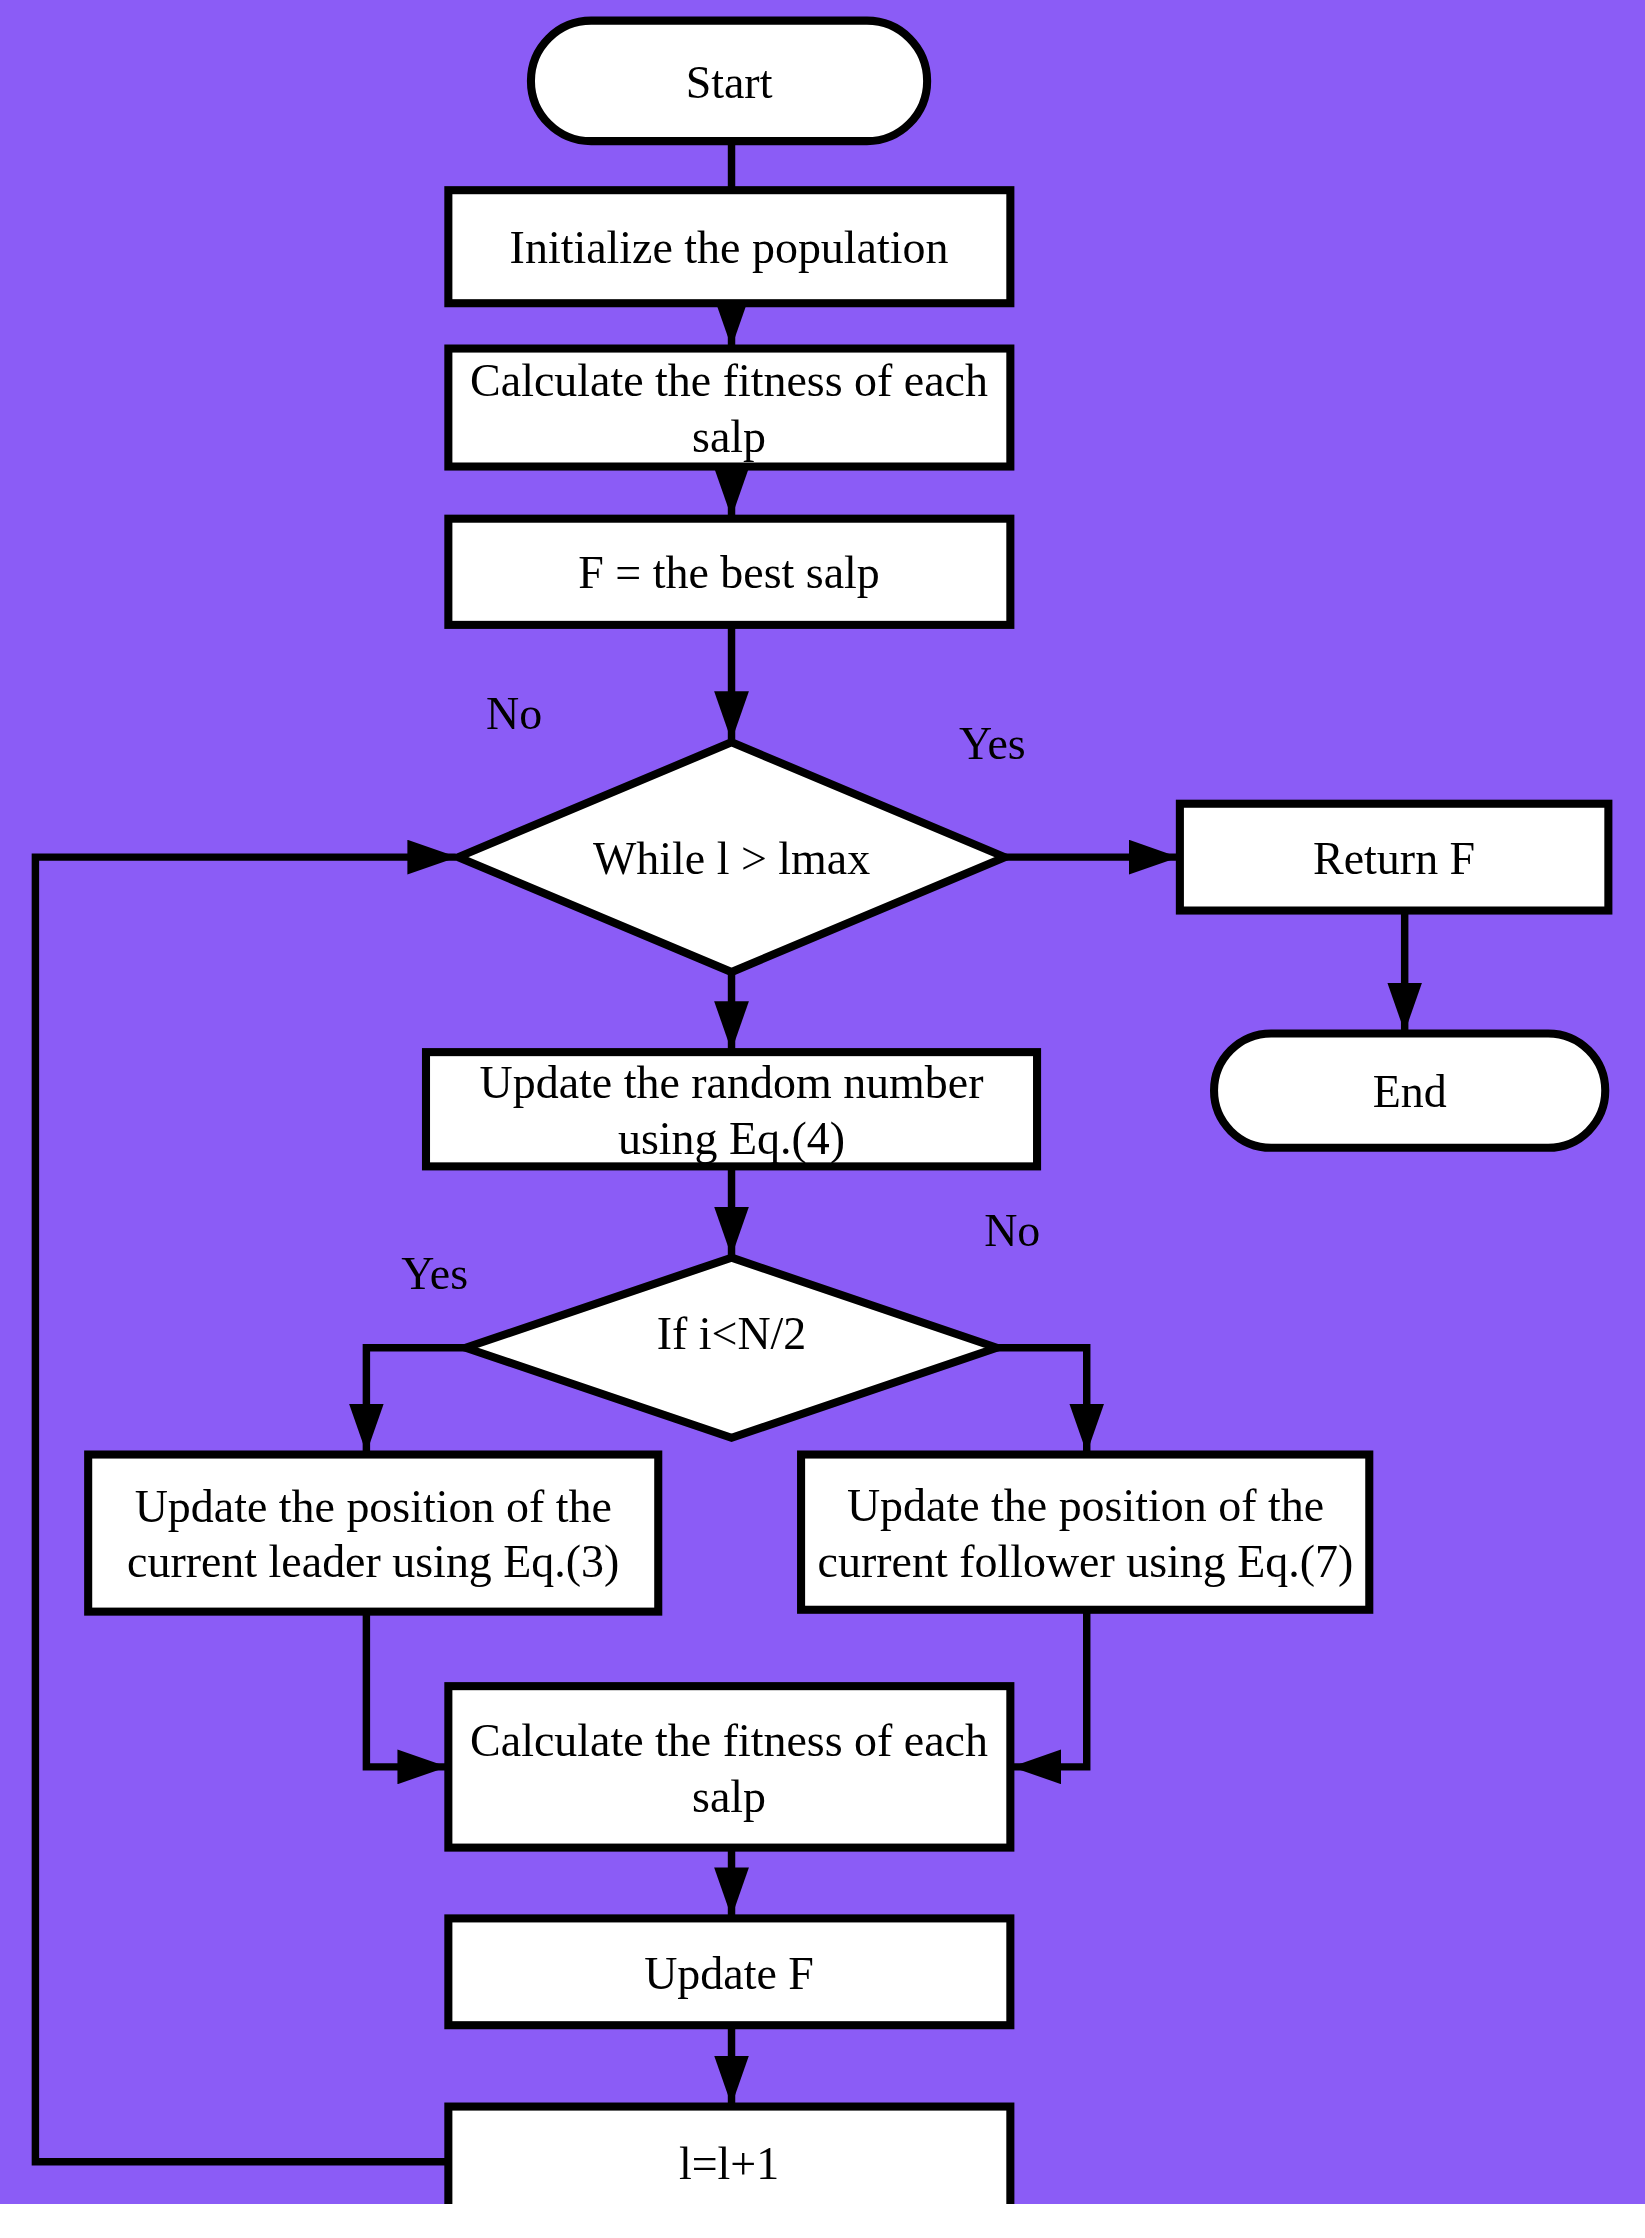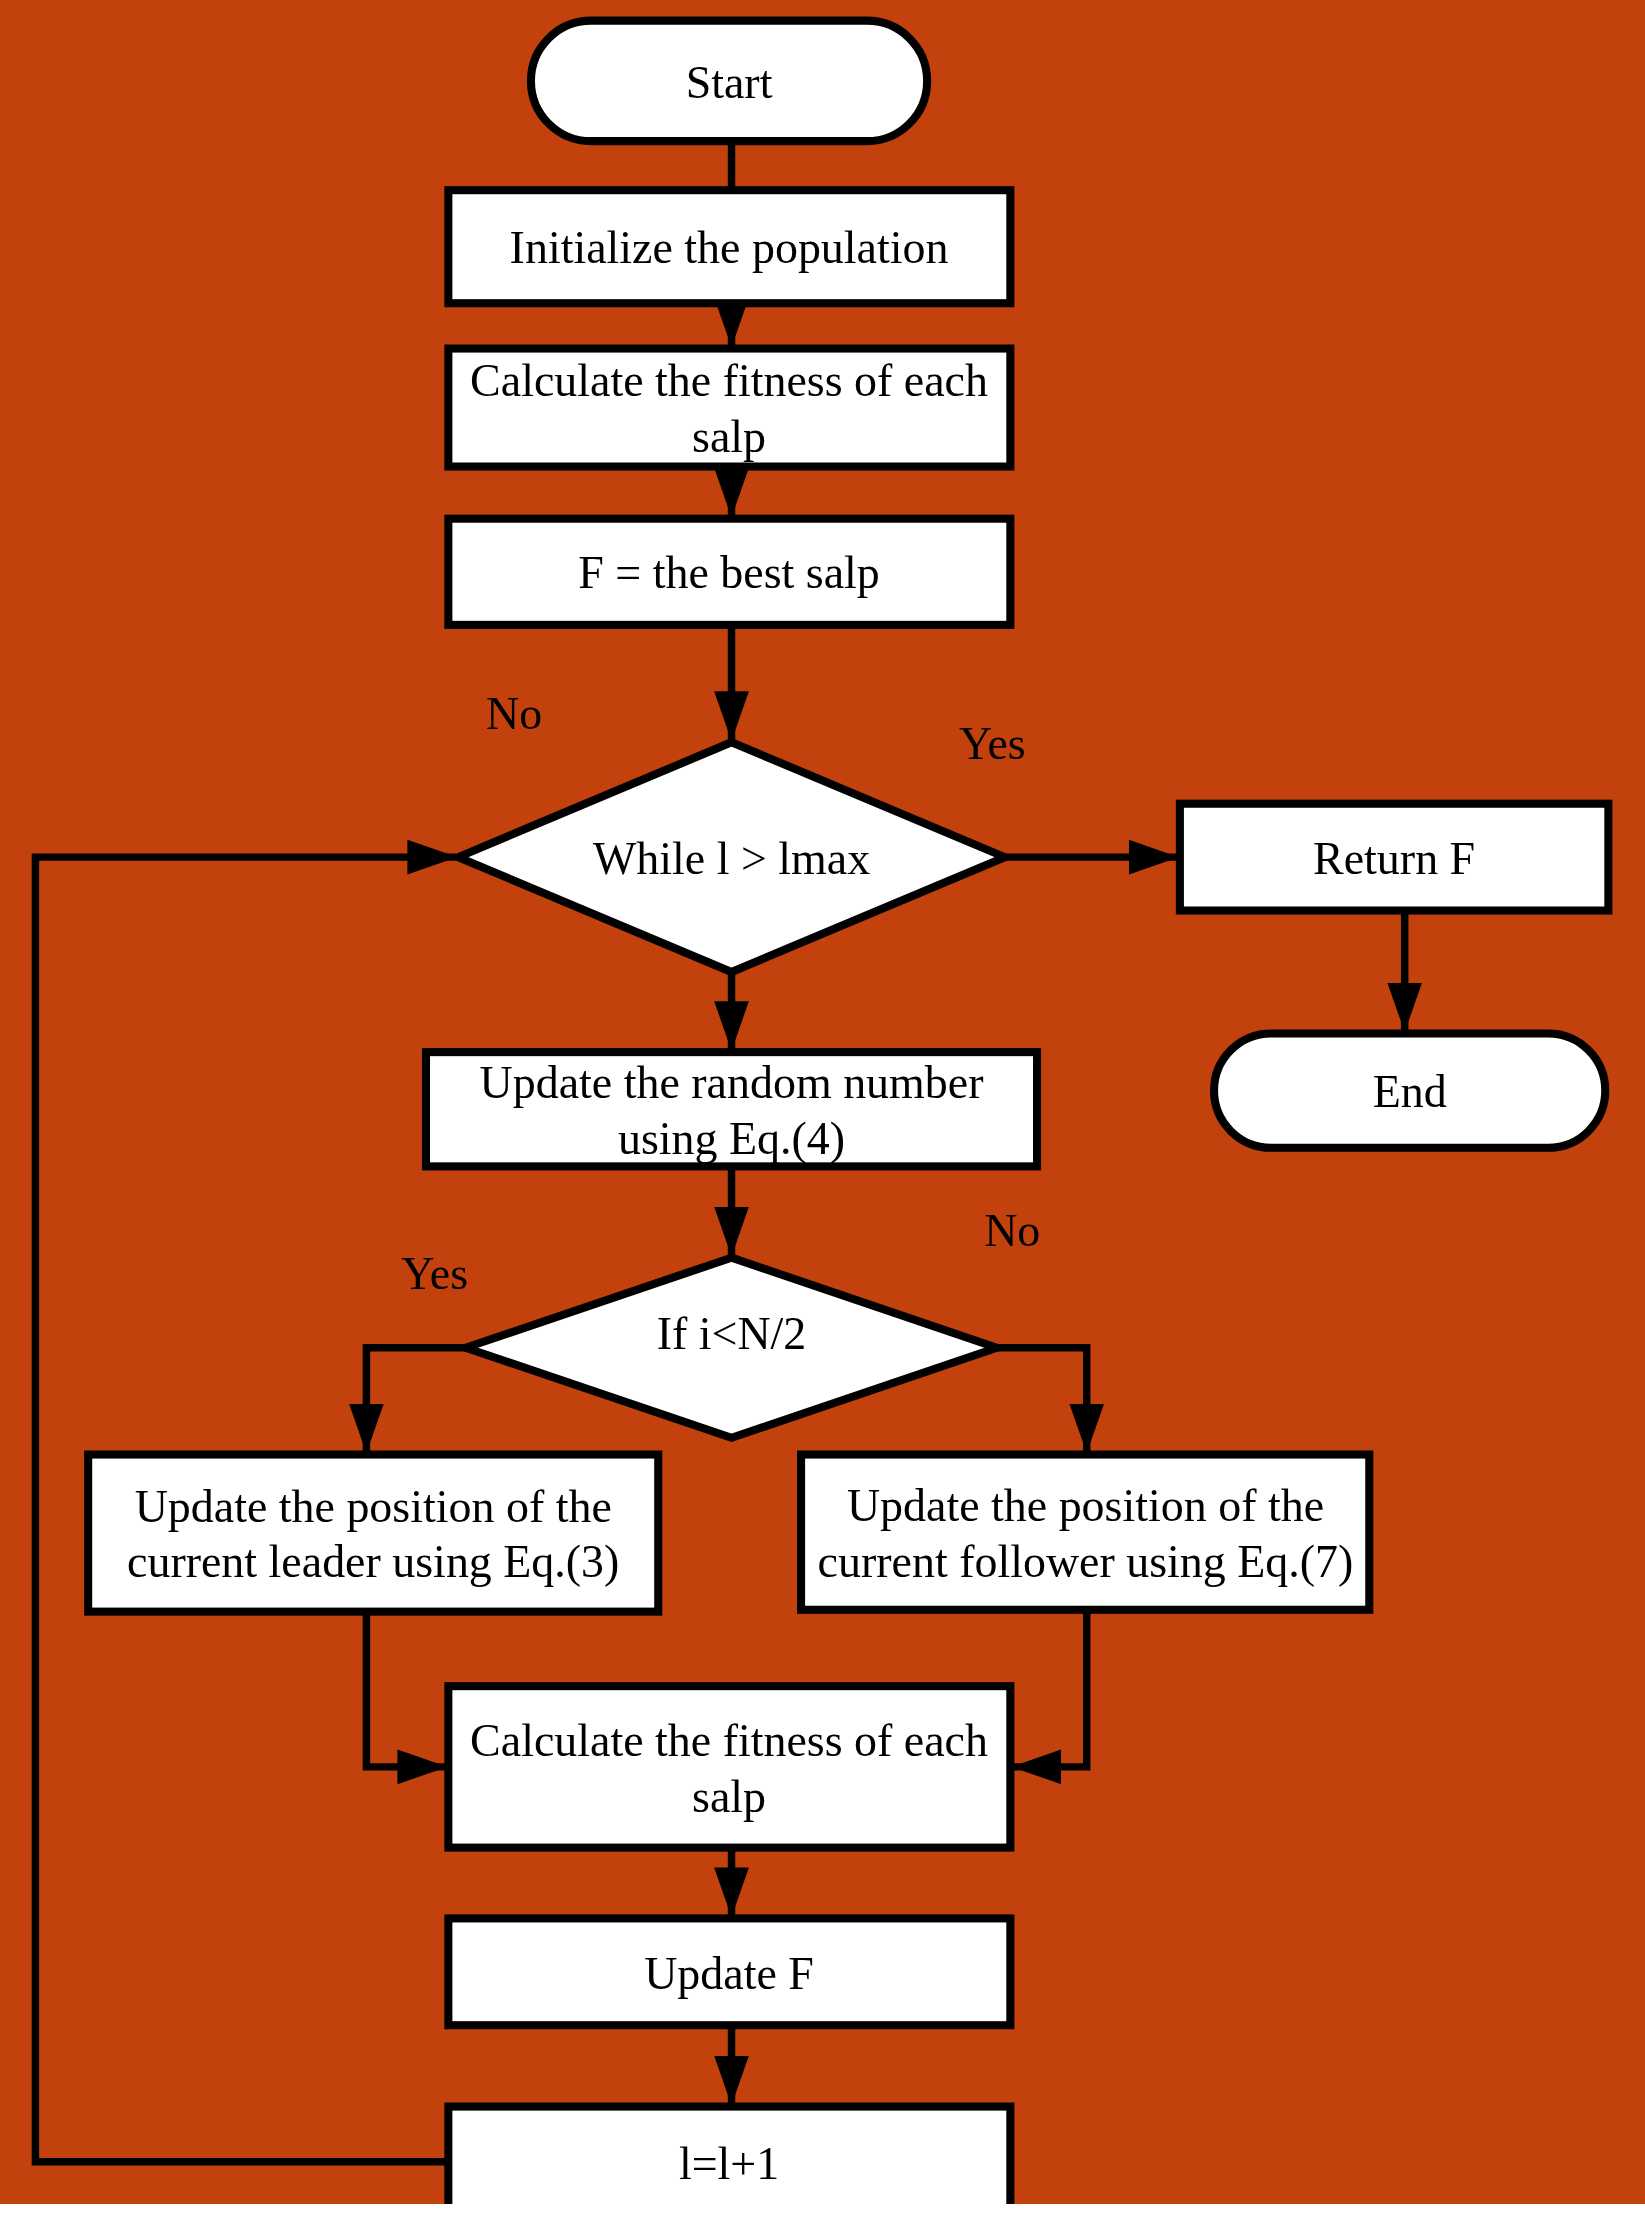--- a/index.html
+++ b/index.html
@@ -3,21 +3,21 @@
 <meta charset="utf-8">
 <style>
   html, body {
     margin: 0;
     padding: 0;
     background: #ffffff;
   }
   .canvas-wrap {
     width: 1645px;
     height: 2204px;
-    background: #c2410c;
+    background: #8b5cf6;
     text-align: right;
   }
   svg {
     display: block;
   }
   .node-shape {
     fill: #ffffff;
     stroke: #000000;
     stroke-width: 13;
   }

